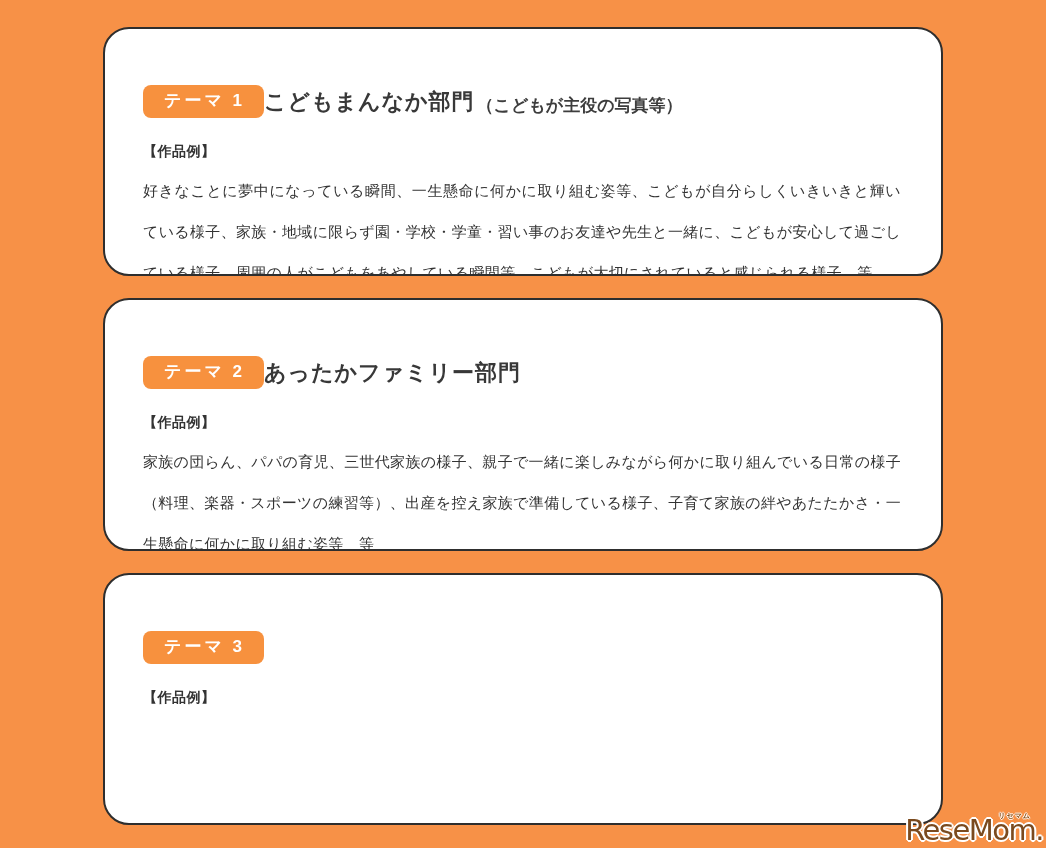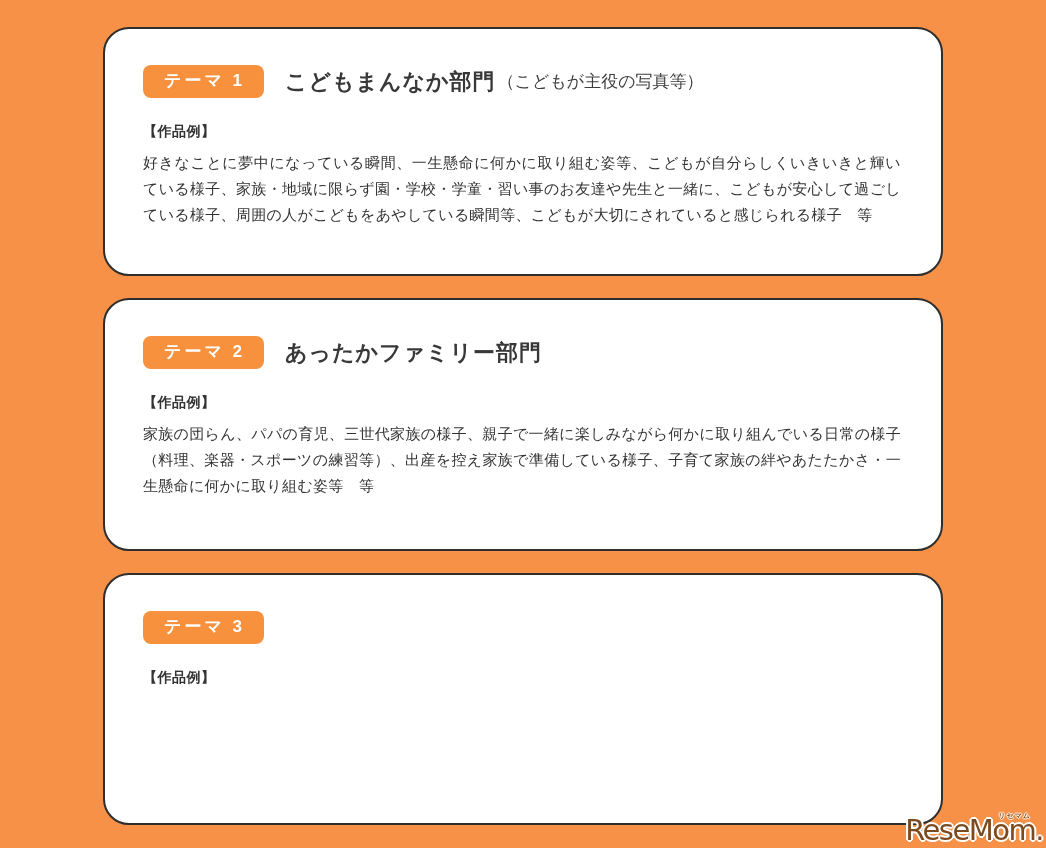--- a/index.html
+++ b/index.html
@@ -28,61 +28,61 @@
     border-radius: 26px;
     padding: 36px 40px 0 38px;
     overflow: hidden;
   }
   .card.c1 { height: 249px; }
   .card.c2 { height: 253px; }
   .card.c3 { height: 252px; }
   .theme-row {
     display: flex;
     align-items: center;
-    gap: 21px;
+    margin-top: 20px;
   }
   .badge {
     flex: 0 0 auto;
     background: #F7913E;
     color: #ffffff;
     font-size: 17px;
     font-weight: bold;
     letter-spacing: 3px;
     padding: 6px 19px 7px 21px;
     border-radius: 8px;
     line-height: 1.2;
   }
   .title-line {
     display: flex;
-    align-items: center;
+    align-items: flex-end;
     gap: 2px;
     white-space: nowrap;
   }
   .title {
     font-size: 22px;
     font-weight: 800;
     color: #383838;
     letter-spacing: 1px;
   }
   .subtitle {
     font-size: 17px;
-    font-weight: 400;
+    font-weight: 700;
     color: #3d3d3d;
   }
   .example-label {
     margin-top: 25px;
     font-size: 14px;
     font-weight: 600;
     color: #333333;
     letter-spacing: 0.5px;
   }
   .body-text {
     margin-top: 9px;
     font-size: 15px;
-    line-height: 26px;
+    line-height: 41px;
     color: #333333;
     text-align: justify;
     text-justify: inter-ideograph;
     letter-spacing: 0.3px;
   }
   .logo {
     position: absolute;
     right: 3px;
     bottom: 3px;
     line-height: 1;

